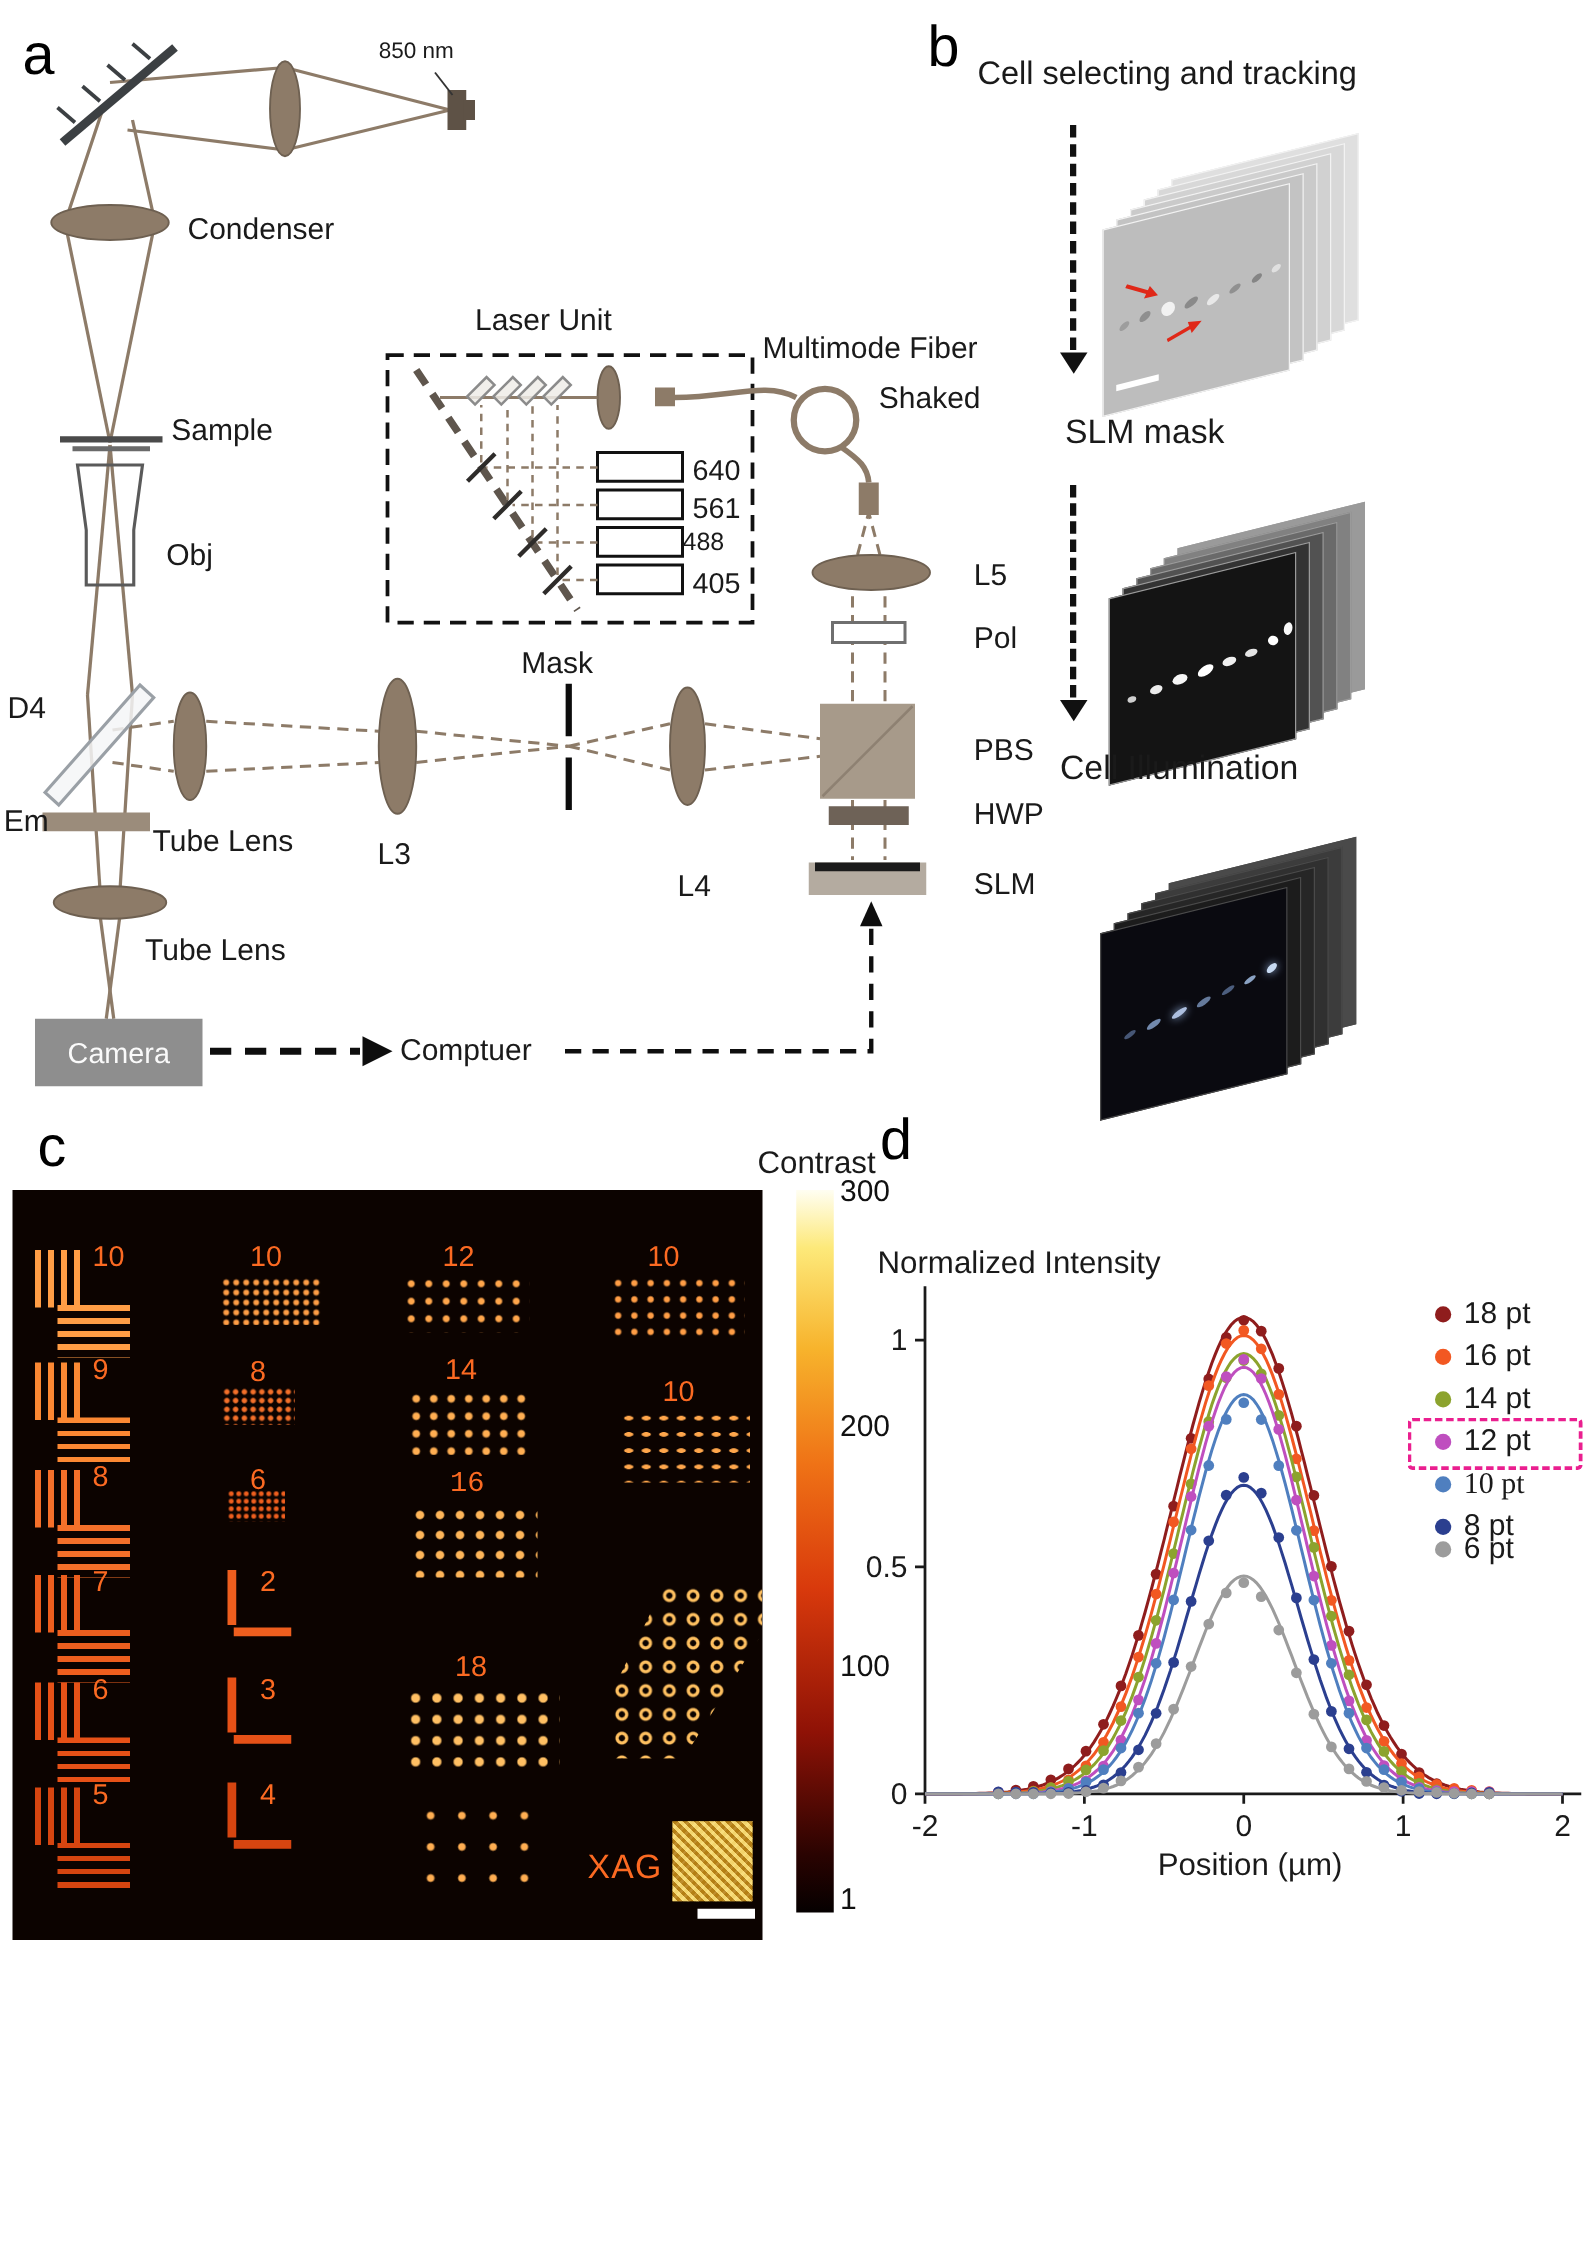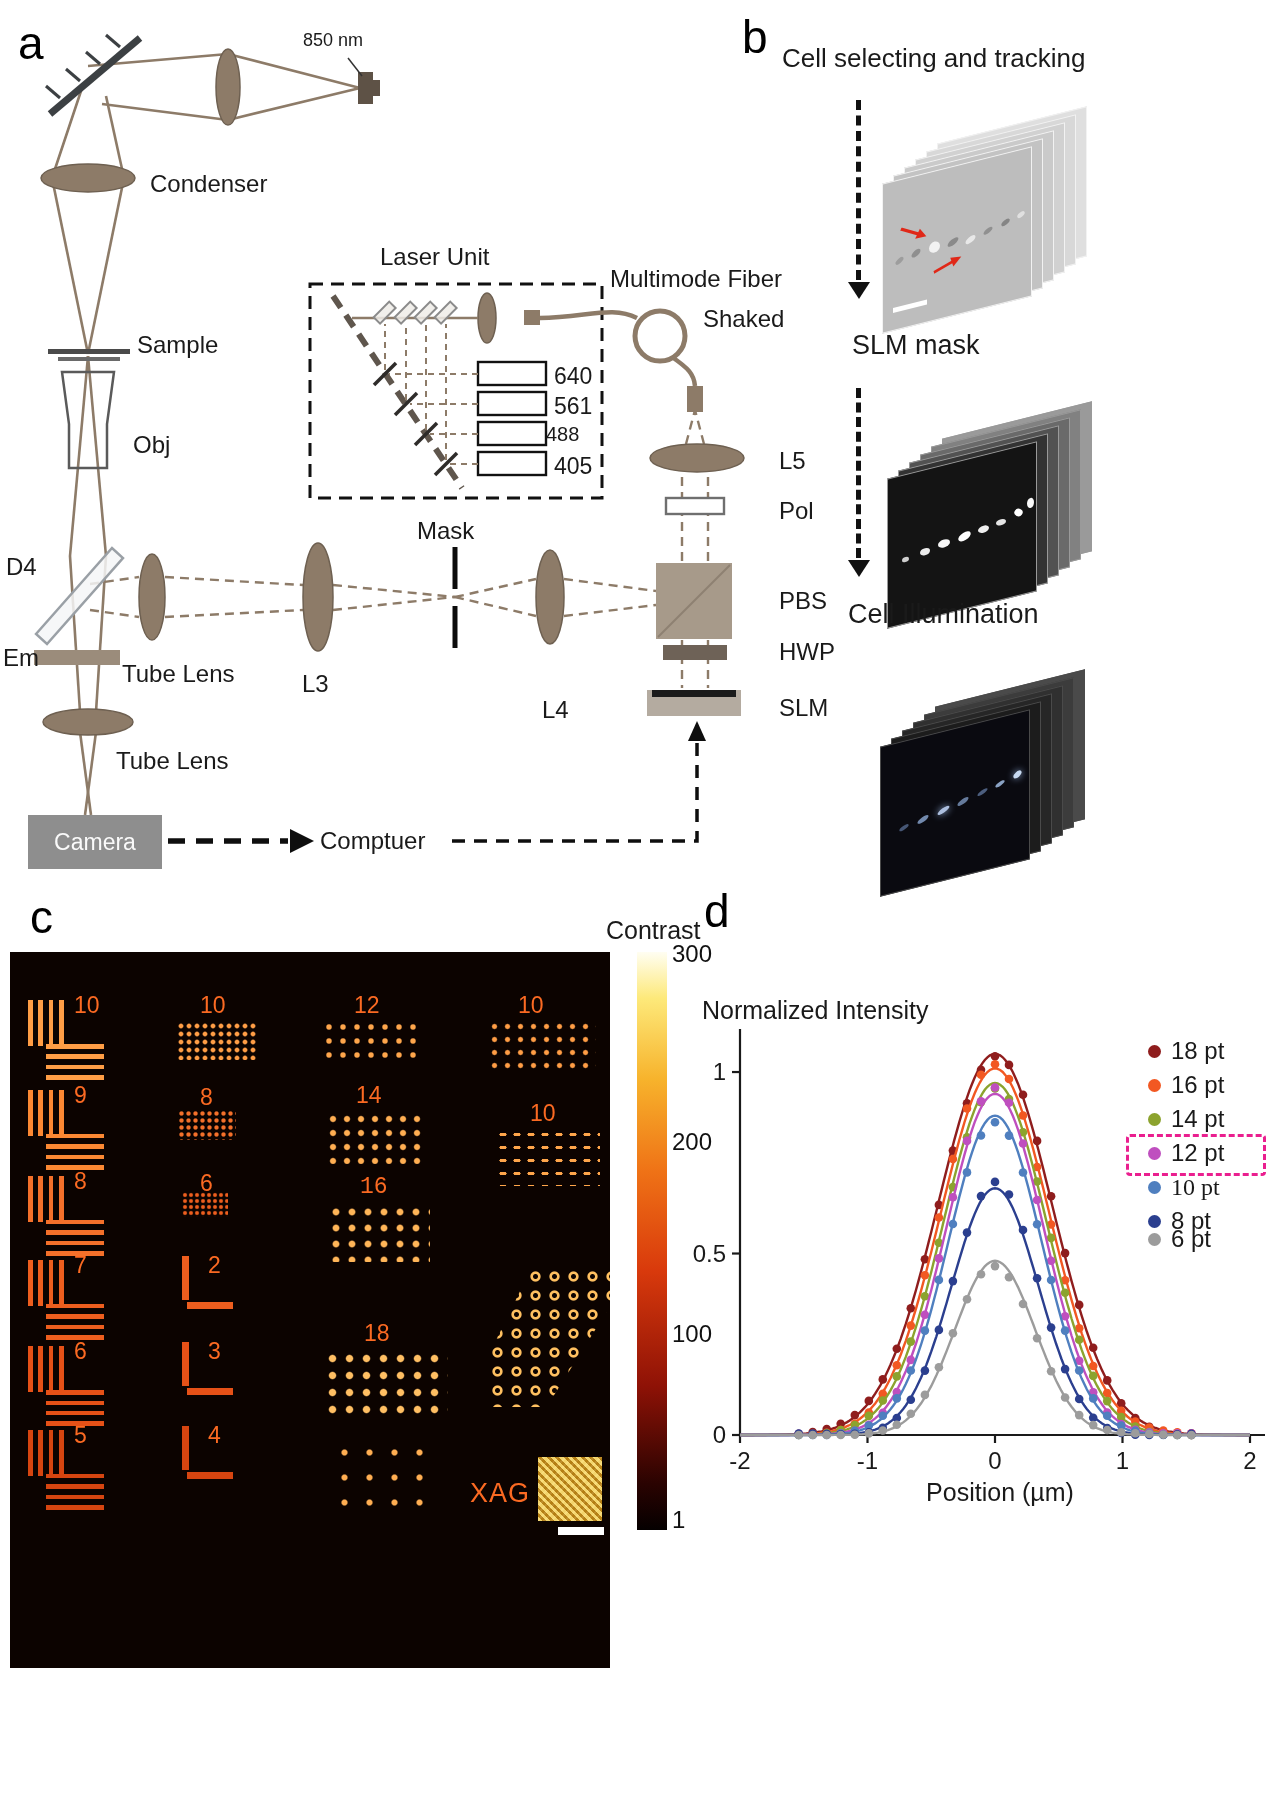--- a/index.html
+++ b/index.html
@@ -297,21 +297,21 @@
   </div>
 
   <div class="pletter" style="left:30px;top:890px;">c</div>
   <div class="lbl" style="left:606px;top:916px;font-size:25px;">Contrast</div>
   <div class="colorbar" style="left:637px;top:952px;height:578px;"></div>
   <div class="cbtick" style="left:672px;top:940px;">300</div>
   <div class="cbtick" style="left:672px;top:1128px;">200</div>
   <div class="cbtick" style="left:672px;top:1320px;">100</div>
   <div class="cbtick" style="left:672px;top:1506px;">1</div>
 
-  <div class="panelc" style="left:10px;top:952px;width:600px;height:716px;">
+  <div class="panelc" style="left:10px;top:952px;width:600px;height:600px;">
 
     <div class="cg" style="left:18px;top:40px;--c:#ff9d45;">
       <div class="vbars" style="left:0;top:8px;width:36px;height:46px;"></div>
       <span class="num" style="left:46px;top:0;">10</span>
       <div class="hbars" style="left:18px;top:52px;width:58px;height:42px;"></div>
     </div>
     <div class="cg" style="left:18px;top:130px;--c:#fb8833;">
       <div class="vbars" style="left:0;top:8px;width:36px;height:46px;"></div>
       <span class="num" style="left:46px;top:0;">9</span>
       <div class="hbars" style="left:18px;top:52px;width:58px;height:42px;"></div>

